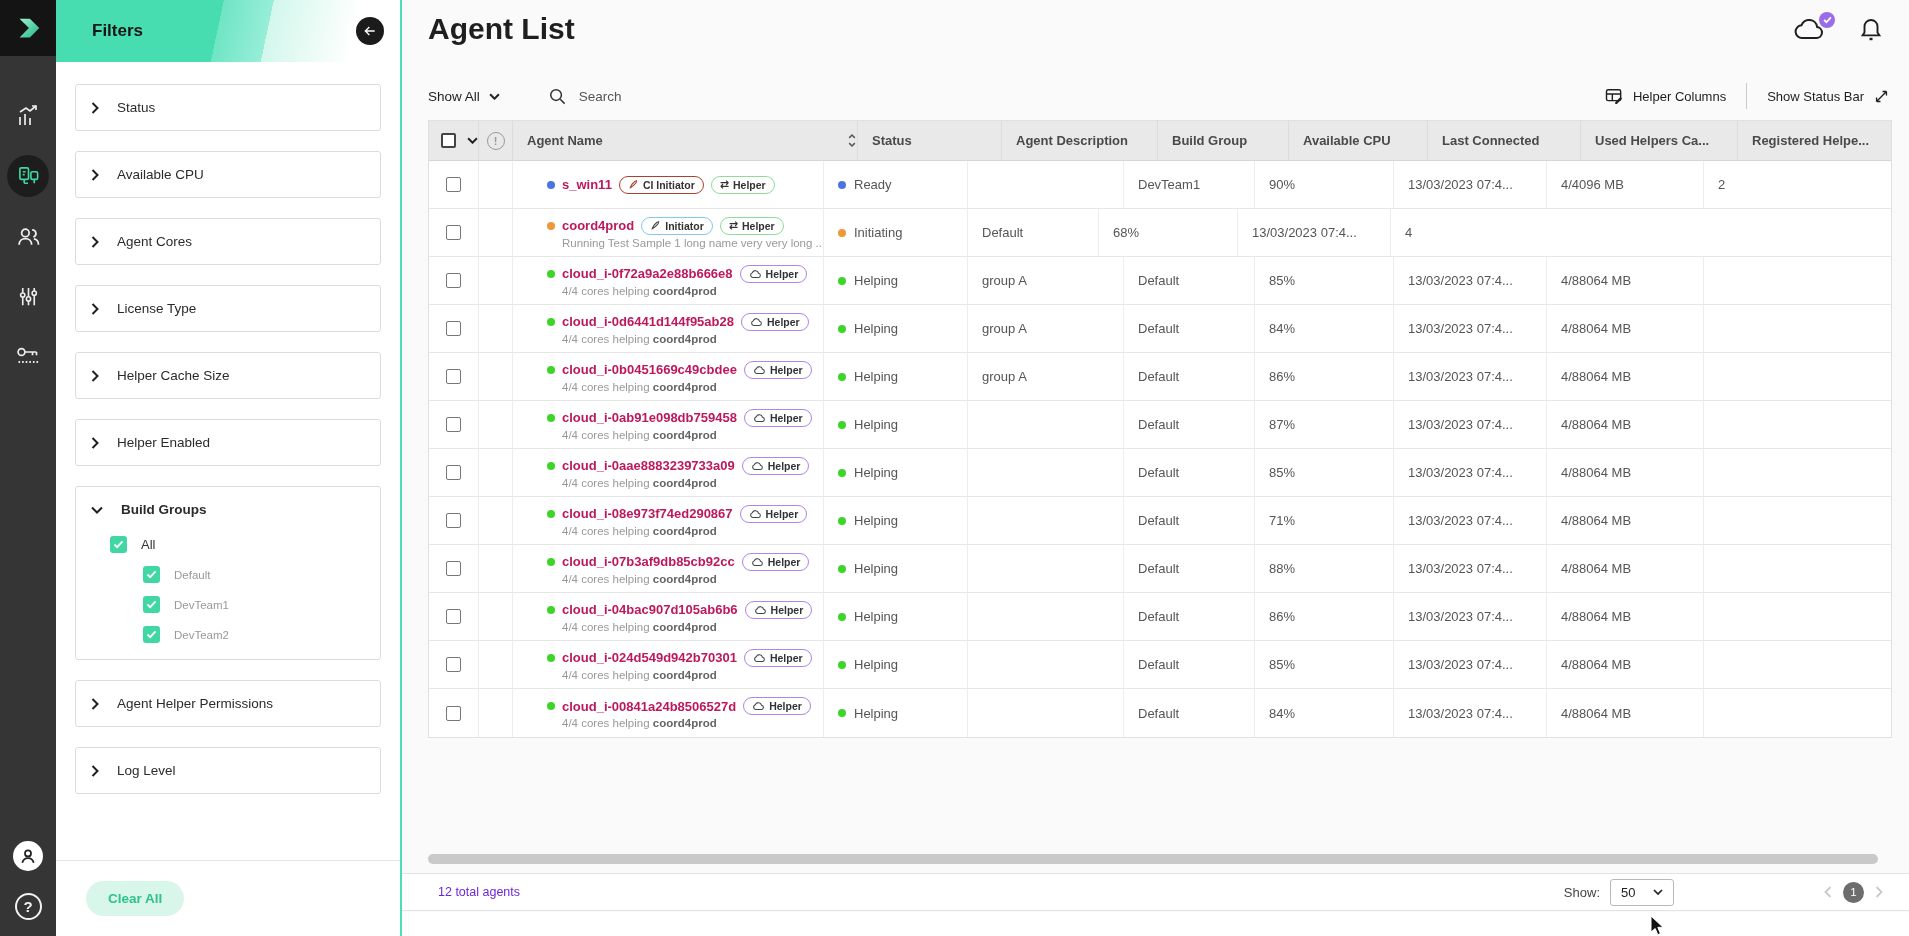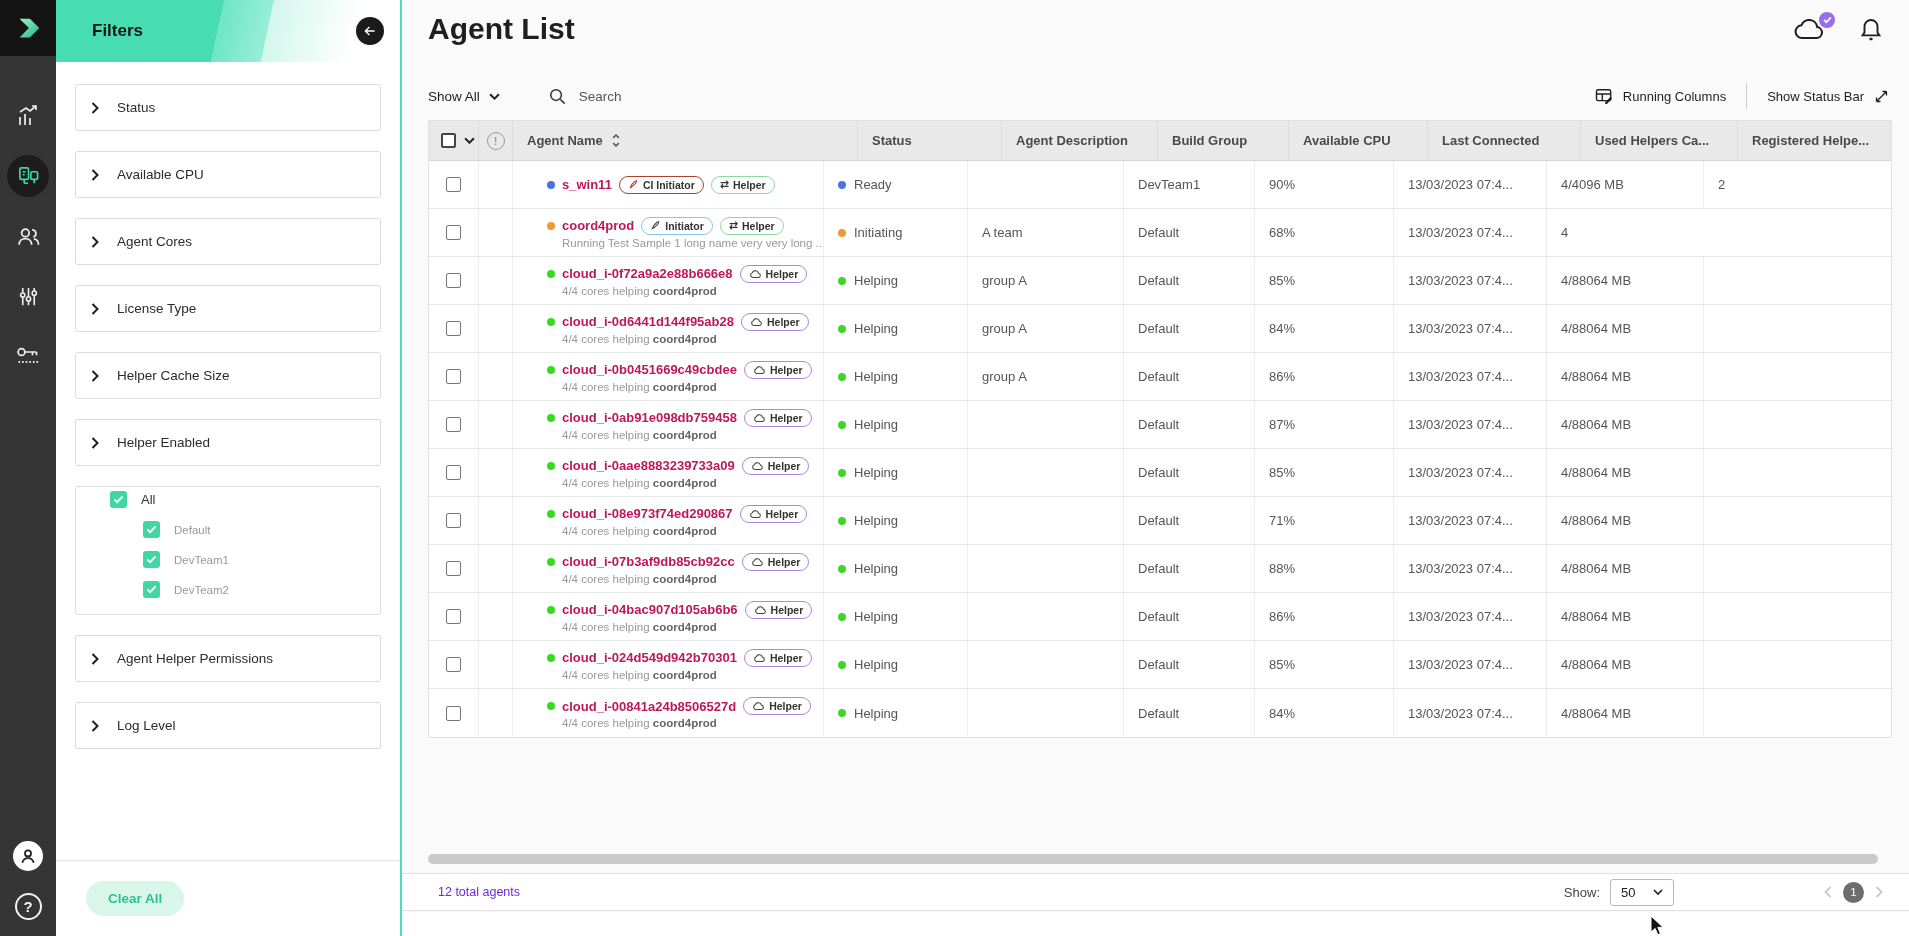--- a/index.html
+++ b/index.html
@@ -52,21 +52,21 @@
   .search { display:flex; align-items:center; gap:10px; margin-left:48px; }
   .search input { border:none; background:transparent; outline:none; font-size:13.5px; color:#333; width:160px; font-family:inherit; }
   .search input::placeholder { color:#555; }
   .tb-right { margin-left:auto; display:flex; align-items:center; font-size:13px; color:#1e1e1e; }
   .tb-btn { display:flex; align-items:center; gap:9px; cursor:pointer; }
   .tb-div { width:1px; height:26px; background:#ccc; margin:0 20px; }
   
   .table { position:absolute; left:26px; top:120px; width:1464px; background:#fff; border:1px solid #e0e0e0; }
   .thead { display:flex; height:40px; background:#e9e9e9; border-bottom:1px solid #d5d5d5; }
   .th { display:flex; align-items:center; padding-left:14px; font-size:13px; font-weight:bold; color:#4a4a4a;
-        height:100%; border-right:1px solid #dcdcdc; gap:8px; cursor:pointer; overflow:hidden; white-space:nowrap; }
+        height:100%; border-right:1px solid #dcdcdc; gap:8px; cursor:pointer; overflow:hidden; white-space:nowrap;justify-content:space-between; }
   .th-select { width:50px; gap:8px; padding-left:12px; }
   .th-alert { width:34px; justify-content:center; padding-left:0; }
   .hcb { width:15px; height:15px; border:2px solid #444; border-radius:2px; background:#fff; flex:none; cursor:pointer; }
   .alert-ic { width:18px; height:18px; border:1.5px solid #9a9a9a; border-radius:50%; color:#9a9a9a;
               display:flex; align-items:center; justify-content:center; font-size:11px; font-weight:bold; }
   .tr { display:flex; height:48px; background:#fff; border-bottom:1px solid #e6e6e6; cursor:pointer; }
   .tr:last-child { border-bottom:none; }
   .td { border-right:1px solid #ededed; padding-left:14px; display:flex; align-items:center;
         font-size:13px; color:#555; height:100%; overflow:hidden; white-space:nowrap; }
   .td-select { width:50px; justify-content:center; padding-left:0; }
@@ -219,20 +219,26 @@
       </div>
       <div class="f-box">
         <div class="f-box-head">
           <svg width="8" height="12" viewBox="0 0 8 12" fill="none" stroke="#1f1f1f" stroke-width="2">
             <path d="M1.5 1 L6.5 6 L1.5 11"></path>
           </svg>
           <span class="lbl">Helper Enabled</span>
         </div>
       </div>
       <div class="f-box">
+        <div class="f-box-head">
+          <svg width="12" height="8" viewBox="0 0 12 8" fill="none" stroke="#1f1f1f" stroke-width="2">
+            <path d="M1 1.5 L6 6.5 L11 1.5"></path>
+          </svg>
+          <span class="lbl bold">Build Groups</span>
+        </div>
         <div class="f-opts">
           <div class="f-opt">
             <span class="cb">
               <svg width="11" height="9" viewBox="0 0 12 10" fill="none" stroke="#fff" stroke-width="2">
                 <path d="M1.5 5 L4.5 8 L10.5 1.5"></path>
               </svg>
             </span>
             <span>All</span>
           </div>
           <div class="f-opt sub">
@@ -317,21 +323,21 @@
       </svg>
       <input type="text" placeholder="Search" style="">
     </span>
     <span class="tb-right">
       <span class="tb-btn">
         <svg width="20" height="20" viewBox="0 0 24 24" fill="none" stroke="#1f1f1f" stroke-width="1.7">
           <rect x="3" y="4.5" width="17" height="13" rx="2"></rect>
             <path d="M3 9.5 h17 M10 9.5 v8"></path>
           <path d="M13.5 19.5 l6.2-6.2 2 2 -6.2 6.2 h-2 z" fill="#1f1f1f" stroke="none"></path>
         </svg>
-        <span>Running Columns</span>
+        <span>Helper Columns</span>
       </span>
       <span class="tb-div"></span>
       <span class="tb-btn">
         <span>Show Status Bar</span>
         <svg width="17" height="17" viewBox="0 0 24 24" fill="none" stroke="#1f1f1f" stroke-width="1.9">
           <path d="M5 19 L19 5 M19 5 h-5.5 M19 5 v5.5 M5 19 h5.5 M5 19 v-5.5"></path>
         </svg>
       </span>
     </span>
   </div>
@@ -432,21 +438,20 @@
                 <span class="gi">⇄</span>
                 <span>Helper</span>
               </span>
             </div>
             <div class="sub">Running Test Sample 1 long name very very long ...</div>
           </div>
           <div class="td" style="width: 144px;">
             <span class="dot" style="background: rgb(240, 151, 60); margin-right: 8px;"></span>
             <span>Initiating</span>
           </div>
-          <div class="td" style="width: 156px;">A team</div>
           <div class="td" style="width: 131px;">Default</div>
           <div class="td" style="width: 139px;">68%</div>
           <div class="td" style="width: 153px;">13/03/2023 07:4...</div>
           <div class="td" style="width: 152px; border-right: none;">4</div>
         </div>
         <div class="tr">
           <div class="td td-select">
             <span class="rcb"></span>
           </div>
           <div class="td td-spacer"></div>

